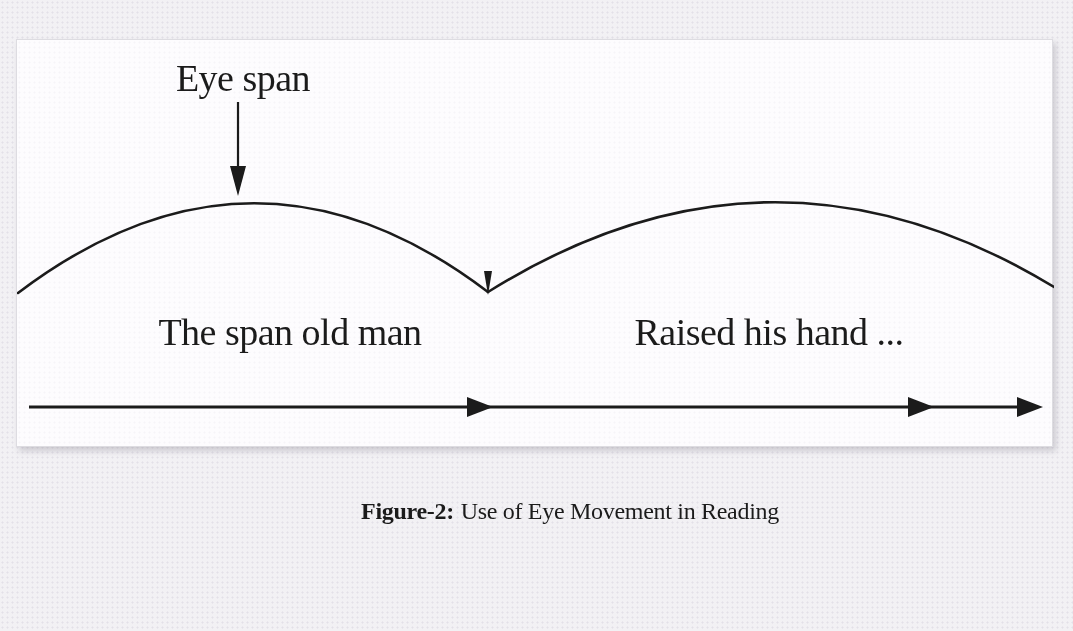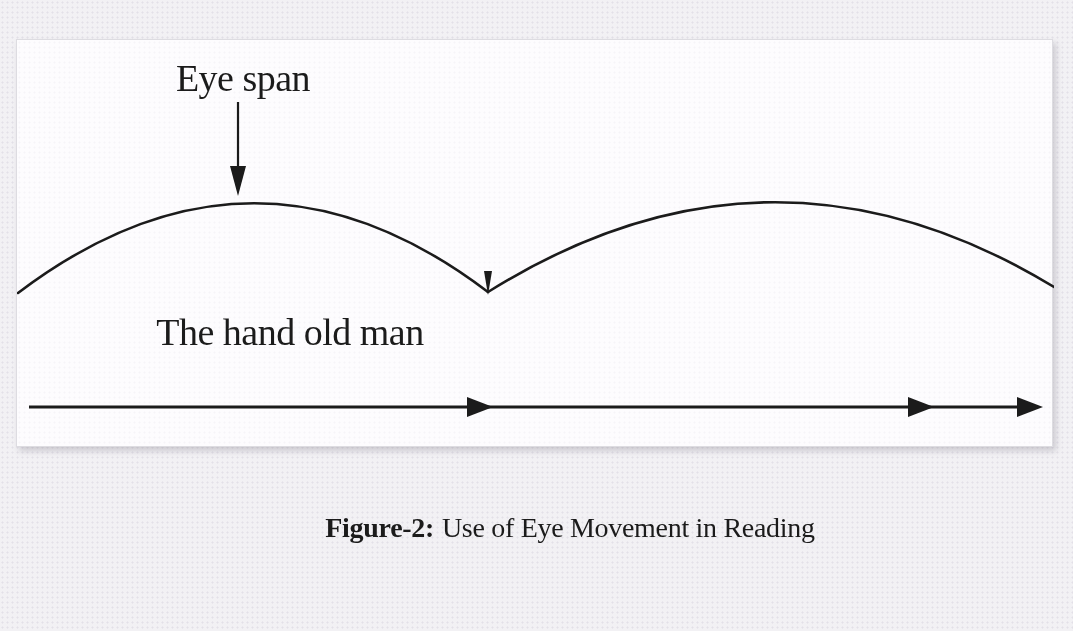--- a/index.html
+++ b/index.html
@@ -60,24 +60,24 @@
     line-height: 1.15;
     letter-spacing: -0.5px;
     transform: translateX(-50%);
     color: var(--ink);
   }
   .label.eye-span { left: 218px; top: 17px; margin-left: 8px; }
   .label.f1 { left: 273px; top: 271px; }
   .label.f2 { left: 752px; top: 271px; }
   .caption {
     position: absolute;
-    left: 570px; top: 511px;
+    left: 570px; top: 497px;
     transform: translateX(-50%);
     white-space: nowrap;
-    font-size: 28px;
+    font-size: 24px;
     line-height: 1.2;
     letter-spacing: -0.3px;
     color: var(--ink);
   }
   .caption .cap-label { font-weight: bold; }
   .caption .cap-text { margin-left: 0.28em; }
 </style>
 </head>
 <body>
 
@@ -97,21 +97,22 @@
       <polygon class="head" points="213,126 229,126 221,156"></polygon>
 
       <line class="base-line" x1="12" y1="367" x2="1004" y2="367"></line>
       <polygon class="head" points="450,357 450,377 476,367"></polygon>
       <polygon class="head" points="891,357 891,377 917,367"></polygon>
       <polygon class="head" points="1000,357 1000,377 1026,367"></polygon>
     </svg>
 
     <div class="label eye-span">Eye span</div>
 
-    <div class="label f1">The hand old man</div>
+    <div class="label f1">The span old man</div>
 
+    <div class="label f2">Raised his hand ...</div>
   </div>
 
   <div class="caption">
     <span class="cap-label">Figure-2:</span><span class="cap-text">Use of Eye Movement in Reading</span>
   </div>
 
 </div>
 
 </body></html>

